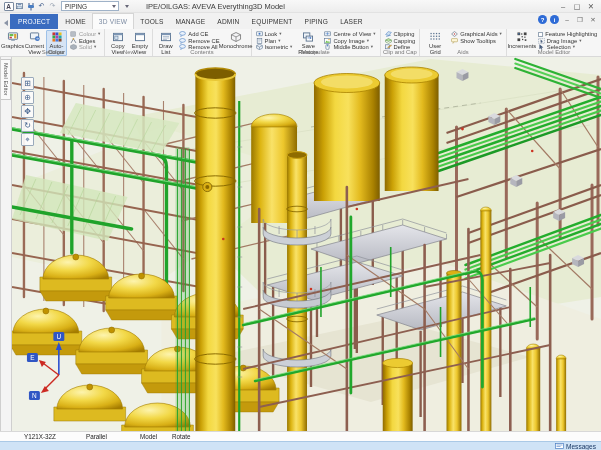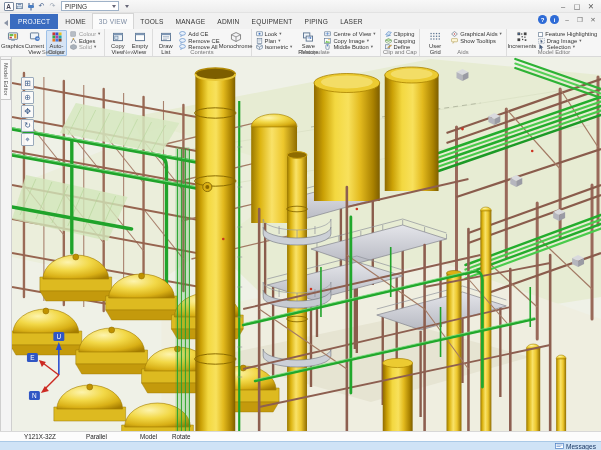--- a/index.html
+++ b/index.html
@@ -234,20 +234,21 @@
   </span>
   <span class="qbtn">↶</span>
   <span class="qbtn" style="color:#9aa4b2">↷</span>
   <span class="qat-combo">
     <span>PIPING</span>
     <span class="tri-down"></span>
   </span>
   <span class="qbtn" style="margin-left:2px">
       <span class="tri-down"></span>
     </span>
+  <span class="win-title">IPE/OILGAS: AVEVA Everything3D Model</span>
   <span class="tb-right">
     <span class="winbtn">–</span>
     <span class="winbtn">▢</span>
     <span class="winbtn">✕</span>
   </span>
 </div>
 
 <div class="tabrow">
   <span class="tab-prefix">
       <span class="chev-left"></span>

